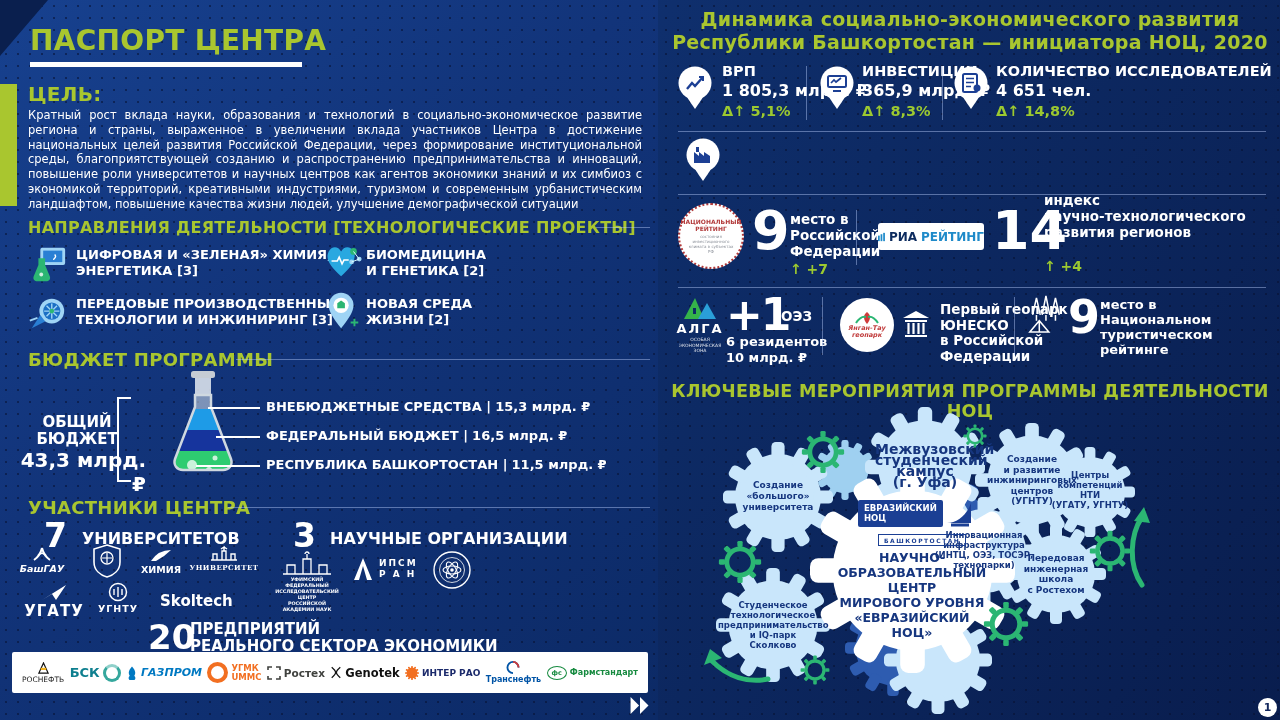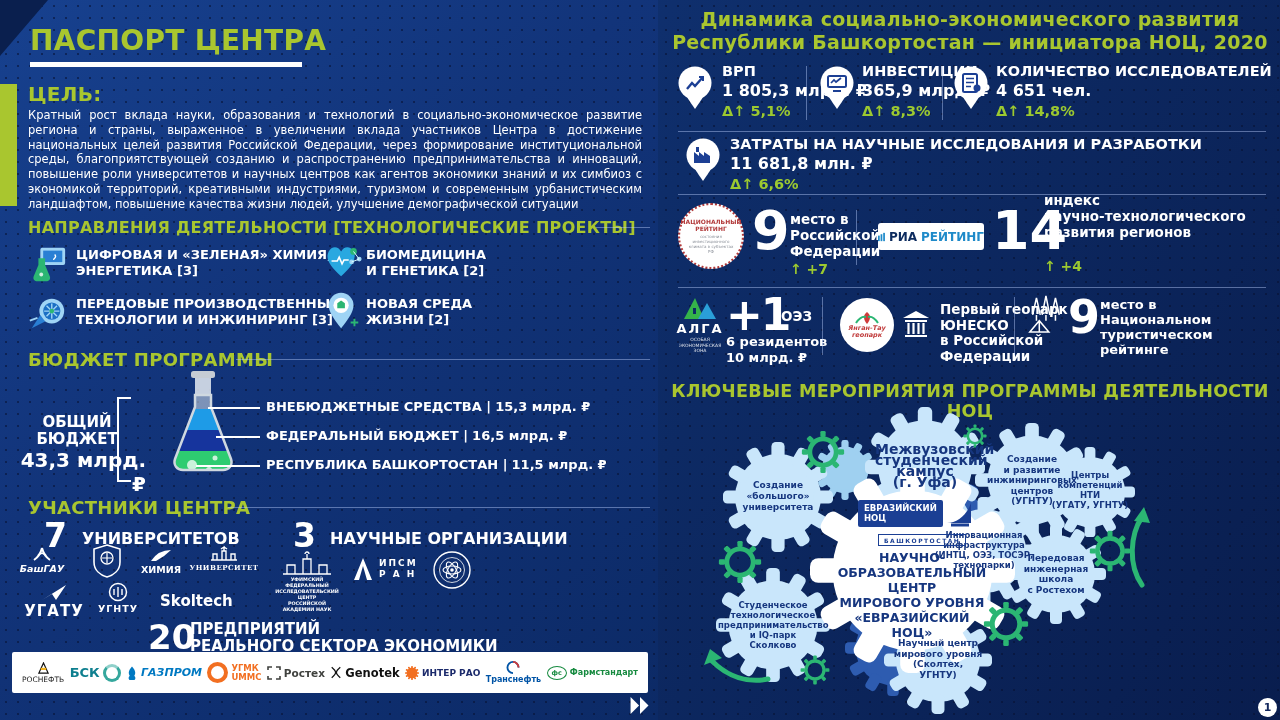--- a/index.html
+++ b/index.html
@@ -353,25 +353,20 @@
     <div class="statdelta dlt">Δ↑ 14,8%</div>
   </div>
 
   <div class="a hline" style="left:678px;top:131px;width:588px"></div>
 
   <svg class="a pin-ic" viewBox="0 0 38 44" style="left:684px;top:138px">
       <use href="#pinframe"></use>
       <path d="M10 25 V14 l5 4 v-4 l5 4 v-4 l6 4 v7 z" fill="#1c3f94"></path>
       <rect x="12" y="9" width="3" height="5" fill="#1c3f94"></rect>
     </svg>
-  <div class="a" style="left:730px;top:136px">
-    <div class="statlabel">ЗАТРАТЫ НА НАУЧНЫЕ ИССЛЕДОВАНИЯ И РАЗРАБОТКИ</div>
-    <div class="statvalue">11 681,8 млн. ₽</div>
-    <div class="statdelta dlt">Δ↑ 6,6%</div>
-  </div>
   <div class="a hline" style="left:678px;top:194px;width:588px"></div>
 
   <div class="a" style="left:678px;top:203px;width:66px;height:66px;border-radius:50%;background:#fff;border:2.5px dotted #b23a3a;display:flex;flex-direction:column;align-items:center;justify-content:center;text-align:center;box-sizing:border-box">
     <div class="pre" style="color:#b23a3a;font-size:6px;font-weight:800;line-height:7px">НАЦИОНАЛЬНЫЙ
 РЕЙТИНГ</div>
     <div style="color:#8a8f98;font-size:4px;line-height:5px;width:50px;margin-top:2px">состояния инвестиционного климата в субъектах РФ</div>
   </div>
   <div class="a bignum" style="left:752px;top:204px;font-size:54px">9</div>
   <div class="a cap pre" style="left:790px;top:211px">место в
 Российской
@@ -541,24 +536,20 @@
 технопарки)</div>
   <div class="gear-label" style="left:1011px;top:553px;width:90px;font-size:9px;line-height:10.5px">Передовая
 инженерная
 школа
 с Ростехом</div>
   <div class="gear-label" style="left:718px;top:600px;width:110px;font-size:8.5px;line-height:10px">Студенческое
 технологическое
 предпринимательство
 и IQ-парк
 Сколково</div>
-  <div class="gear-label" style="left:888px;top:638px;width:100px;font-size:9px;line-height:10.5px">Научный центр
-мирового уровня
-(Сколтех,
-УГНТУ)</div>
 
   <div class="a" style="left:858px;top:500px;display:flex;align-items:flex-end;gap:2px;z-index:6">
     <div class="pre" style="background:#1b3f94;color:#fff;font-size:8.5px;line-height:9.5px;font-weight:800;padding:4px 6px;border-radius:2px">ЕВРАЗИЙСКИЙ
 НОЦ</div>
     <svg width="28" height="26" viewBox="0 0 28 26">
         <path d="M2 22 C12 22 22 14 26 2 L26 22 z" fill="#1b3f94"></path>
         <path d="M6 24 h18" stroke="#1b3f94" stroke-width="3"></path>
       </svg>
   </div>
   <div class="a" style="left:878px;top:534px;border:1px solid #1b3f94;color:#1b3f94;font-size:6px;font-weight:800;letter-spacing:1.5px;padding:1.5px 5px;z-index:6">БАШКОРТОСТАН</div>

